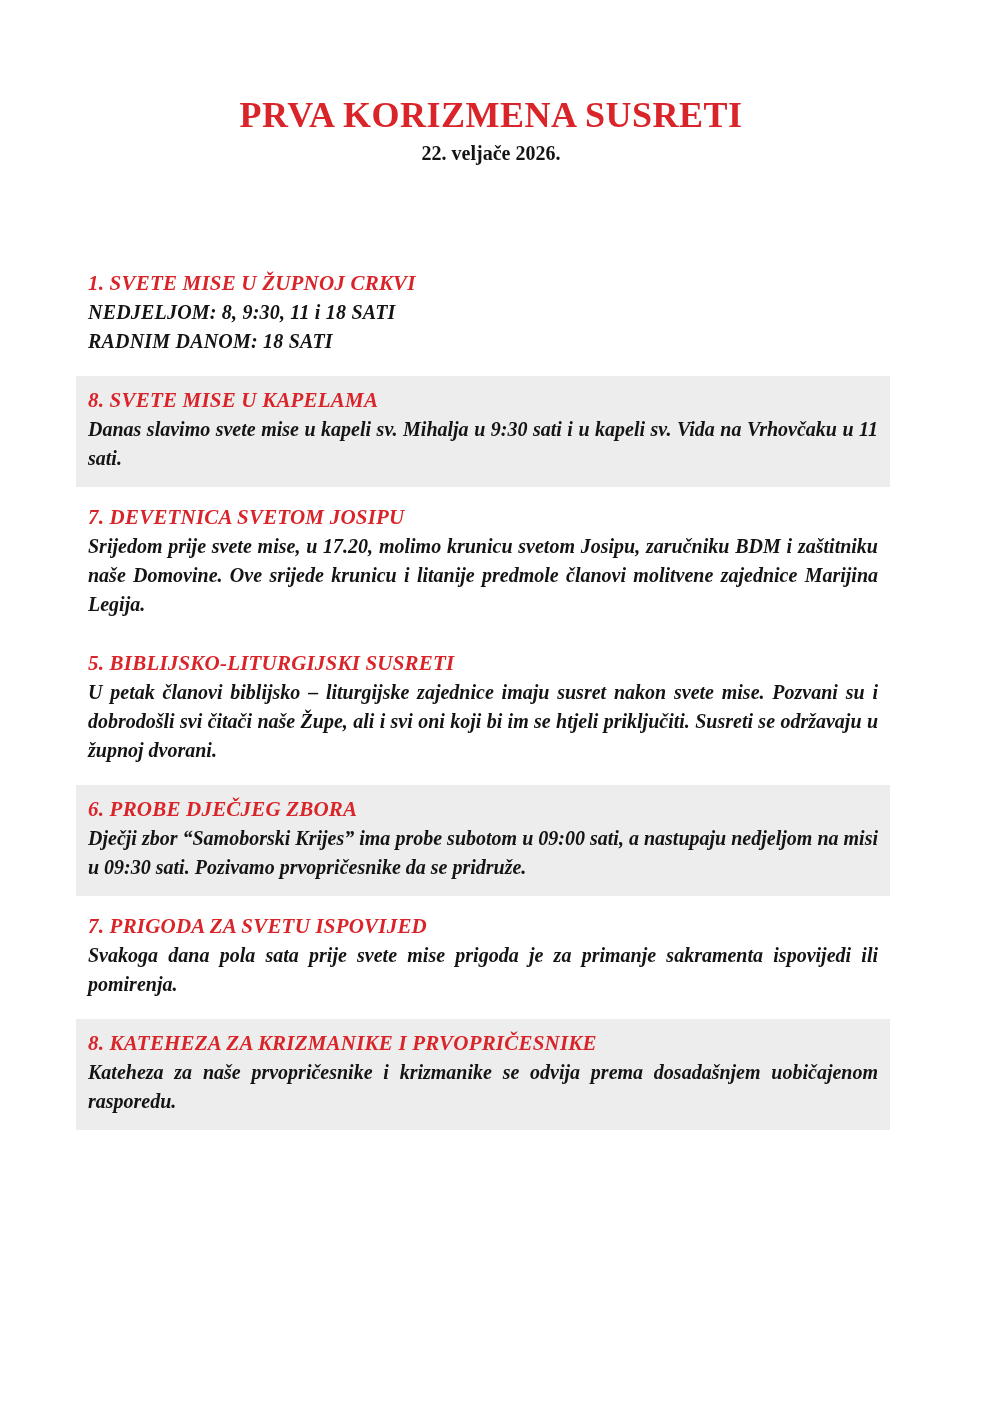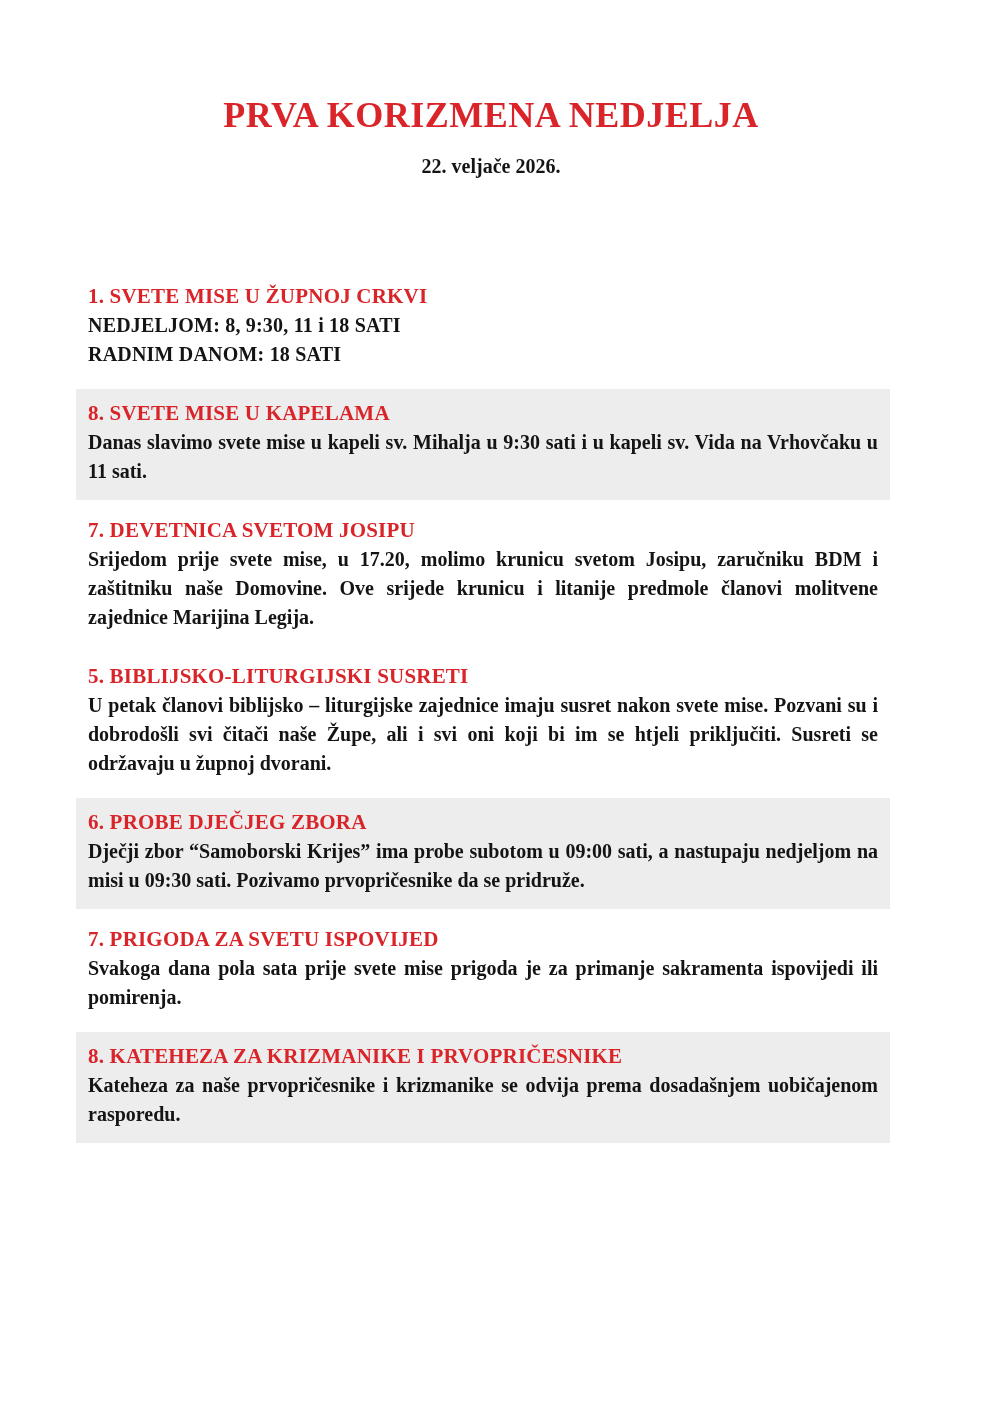--- a/index.html
+++ b/index.html
@@ -24,28 +24,29 @@
   h1.title {
     margin: 0;
     text-align: center;
     color: var(--accent, #d92429);
     font-size: 36px;
     line-height: 44px;
     letter-spacing: 0.5px;
     font-weight: bold;
   }
   .date {
-    margin-top: 17px;
+    margin-top: 4px;
     text-align: center;
     font-size: 20px;
     line-height: 24px;
   }
   main.sections {
     margin: 94px 0 0 76px;
     width: 814px;
+    font-style: italic;
   }
   section.sec {
     box-sizing: border-box;
     padding: 10px 12px 14px 12px;
     margin-bottom: 6px;
     font-size: 20px;
     line-height: 29px;
   }
   section.sec.shaded {
     background: var(--section-bg, #ededed);
@@ -63,21 +64,21 @@
     text-align: justify;
   }
   section.sec .sched-line {
     letter-spacing: 0.2px;
   }
 </style>
 </head>
 <body style="--accent: #d92429; --section-bg: #ededed; --text-color: #141414;">
 
 <div class="page">
-  <h1 class="title">PRVA KORIZMENA NEDJELJA</h1>
+  <h1 class="title">PRVA KORIZMENA SUSRETI</h1>
   <div class="date">22. veljače 2026.</div>
   <main class="sections" id="sections">
       <section class="sec">
         <h2>1. SVETE MISE U ŽUPNOJ CRKVI</h2>
         <div class="sched-line">NEDJELJOM: 8, 9:30, 11 i 18 SATI</div>
         <div class="sched-line">RADNIM DANOM: 18 SATI</div>
       </section>
       <section class="sec shaded">
         <h2>8. SVETE MISE U KAPELAMA</h2>
         <p>Danas slavimo svete mise u kapeli sv. Mihalja u 9:30 sati i u kapeli sv. Vida na Vrhovčaku u 11 sati.</p>

